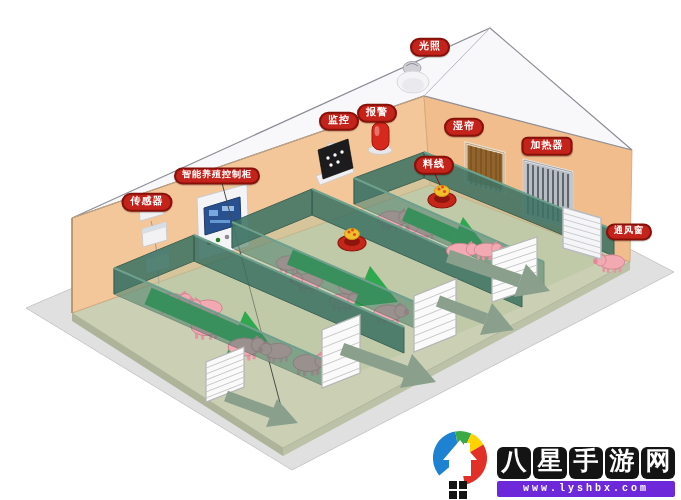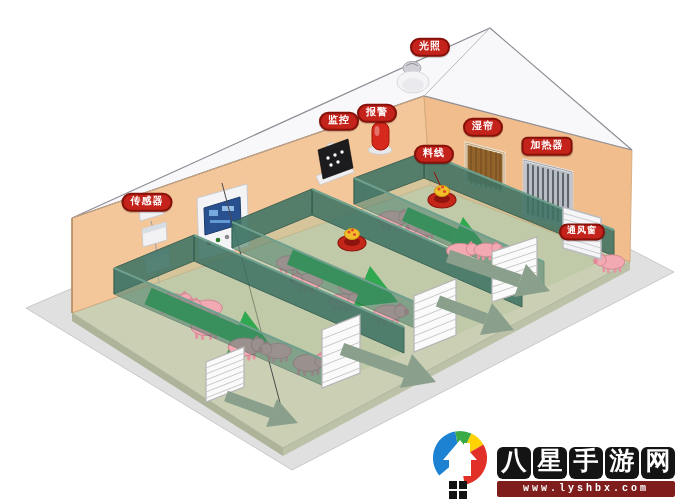--- a/index.html
+++ b/index.html
@@ -7,21 +7,21 @@
          font-family:Liberation Mono, monospace;padding-left:36px;}
   .stage svg.scene{position:absolute;left:0;top:0;}
   .pill{position:absolute;transform:translate(-50%,-50%);background:#c3231b;
         border:2px solid #871008;color:#fff;font-size:10px;font-weight:bold;
         padding:1px 7px;border-radius:10px;letter-spacing:1px;line-height:1.25;
         white-space:nowrap;box-shadow:0 1px 1px rgba(0,0,0,.25);}
   .pill.small{font-size:9px;padding:1px 6px;}
   .logo-tiles{position:absolute;left:497px;top:447px;display:flex;gap:2px;}
   .logo-tile{width:34px;height:32px;background:#141414;border-radius:6px;color:#fff;
              font-size:25px;font-weight:bold;line-height:32px;text-align:center;}
-  .site-bar{position:absolute;left:497px;top:481px;width:178px;height:16px;background:#7f1d1d;
+  .site-bar{position:absolute;left:497px;top:481px;width:178px;height:16px;background:#6d28d9;
             color:#fff;font-size:10px;font-weight:bold;letter-spacing:3px;text-align:center;
             line-height:16px;border-radius:2px;}
   .logo-mark{position:absolute;left:428px;top:428px;}
 </style>
 </head>
 <body>
 
 <div class="stage">
 
   <svg class="scene" width="681" height="500" viewBox="0 0 681 500">
@@ -257,25 +257,26 @@
     </g>
 
     <line x1="434" y1="172" x2="441" y2="187" stroke="#8c1210" stroke-width="1"></line>
     <use href="#feeder" transform="translate(442 197)"></use>
     <use href="#feeder" transform="translate(352 240)"></use>
   </svg>
 
   <div class="pill" style="left:430px;top:47px;">光照</div>
   <div class="pill" style="left:339px;top:121px;">监控</div>
   <div class="pill" style="left:377px;top:113px;">报警</div>
-  <div class="pill" style="left:483px;top:127px;">湿帘</div>
+  <div class="pill" style="left:464px;top:127px;">湿帘</div>
   <div class="pill" style="left:547px;top:146px;border-radius:6px;">加热器</div>
-  <div class="pill" style="left:434px;top:154px;">料线</div>
+  <div class="pill" style="left:434px;top:165px;">料线</div>
   <div class="pill" style="left:147px;top:202px;">传感器</div>
-  <div class="pill small" style="left:582px;top:232px;">通风窗</div>
+  <div class="pill small" style="left:217px;top:176px;">智能养殖控制柜</div>
+  <div class="pill small" style="left:629px;top:232px;">通风窗</div>
 
   <svg class="logo-mark" width="70" height="72" viewBox="0 0 70 72">
     <path d="M32,30 L27.3,3.4 A27,27 0 0 0 11.3,47.4 Z" transform="translate(0,0)" fill="#1e82d2"></path>
     <path d="M32,30 L43.4,5.5 A27 27 0 0 0 27.3,3.4 Z" fill="#3aaa47"></path>
     <path d="M32,30 L55.4,16.5 A27 27 0 0 0 43.4,5.5 Z" fill="#ffd200"></path>
     <path d="M32,30 L36.7,56.6 A27 27 0 0 0 55.4,16.5 Z" fill="#e23028"></path>
     <path d="M32,12 L15,32 L21,32 L21,48 L43,48 L43,32 L49,32 L42,24 L42,15 L36,15 L36,17 Z" fill="#ffffff"></path>
     <g fill="#141414">
       <rect x="21" y="53" width="8" height="8"></rect>
         <rect x="31" y="53" width="8" height="8"></rect>

